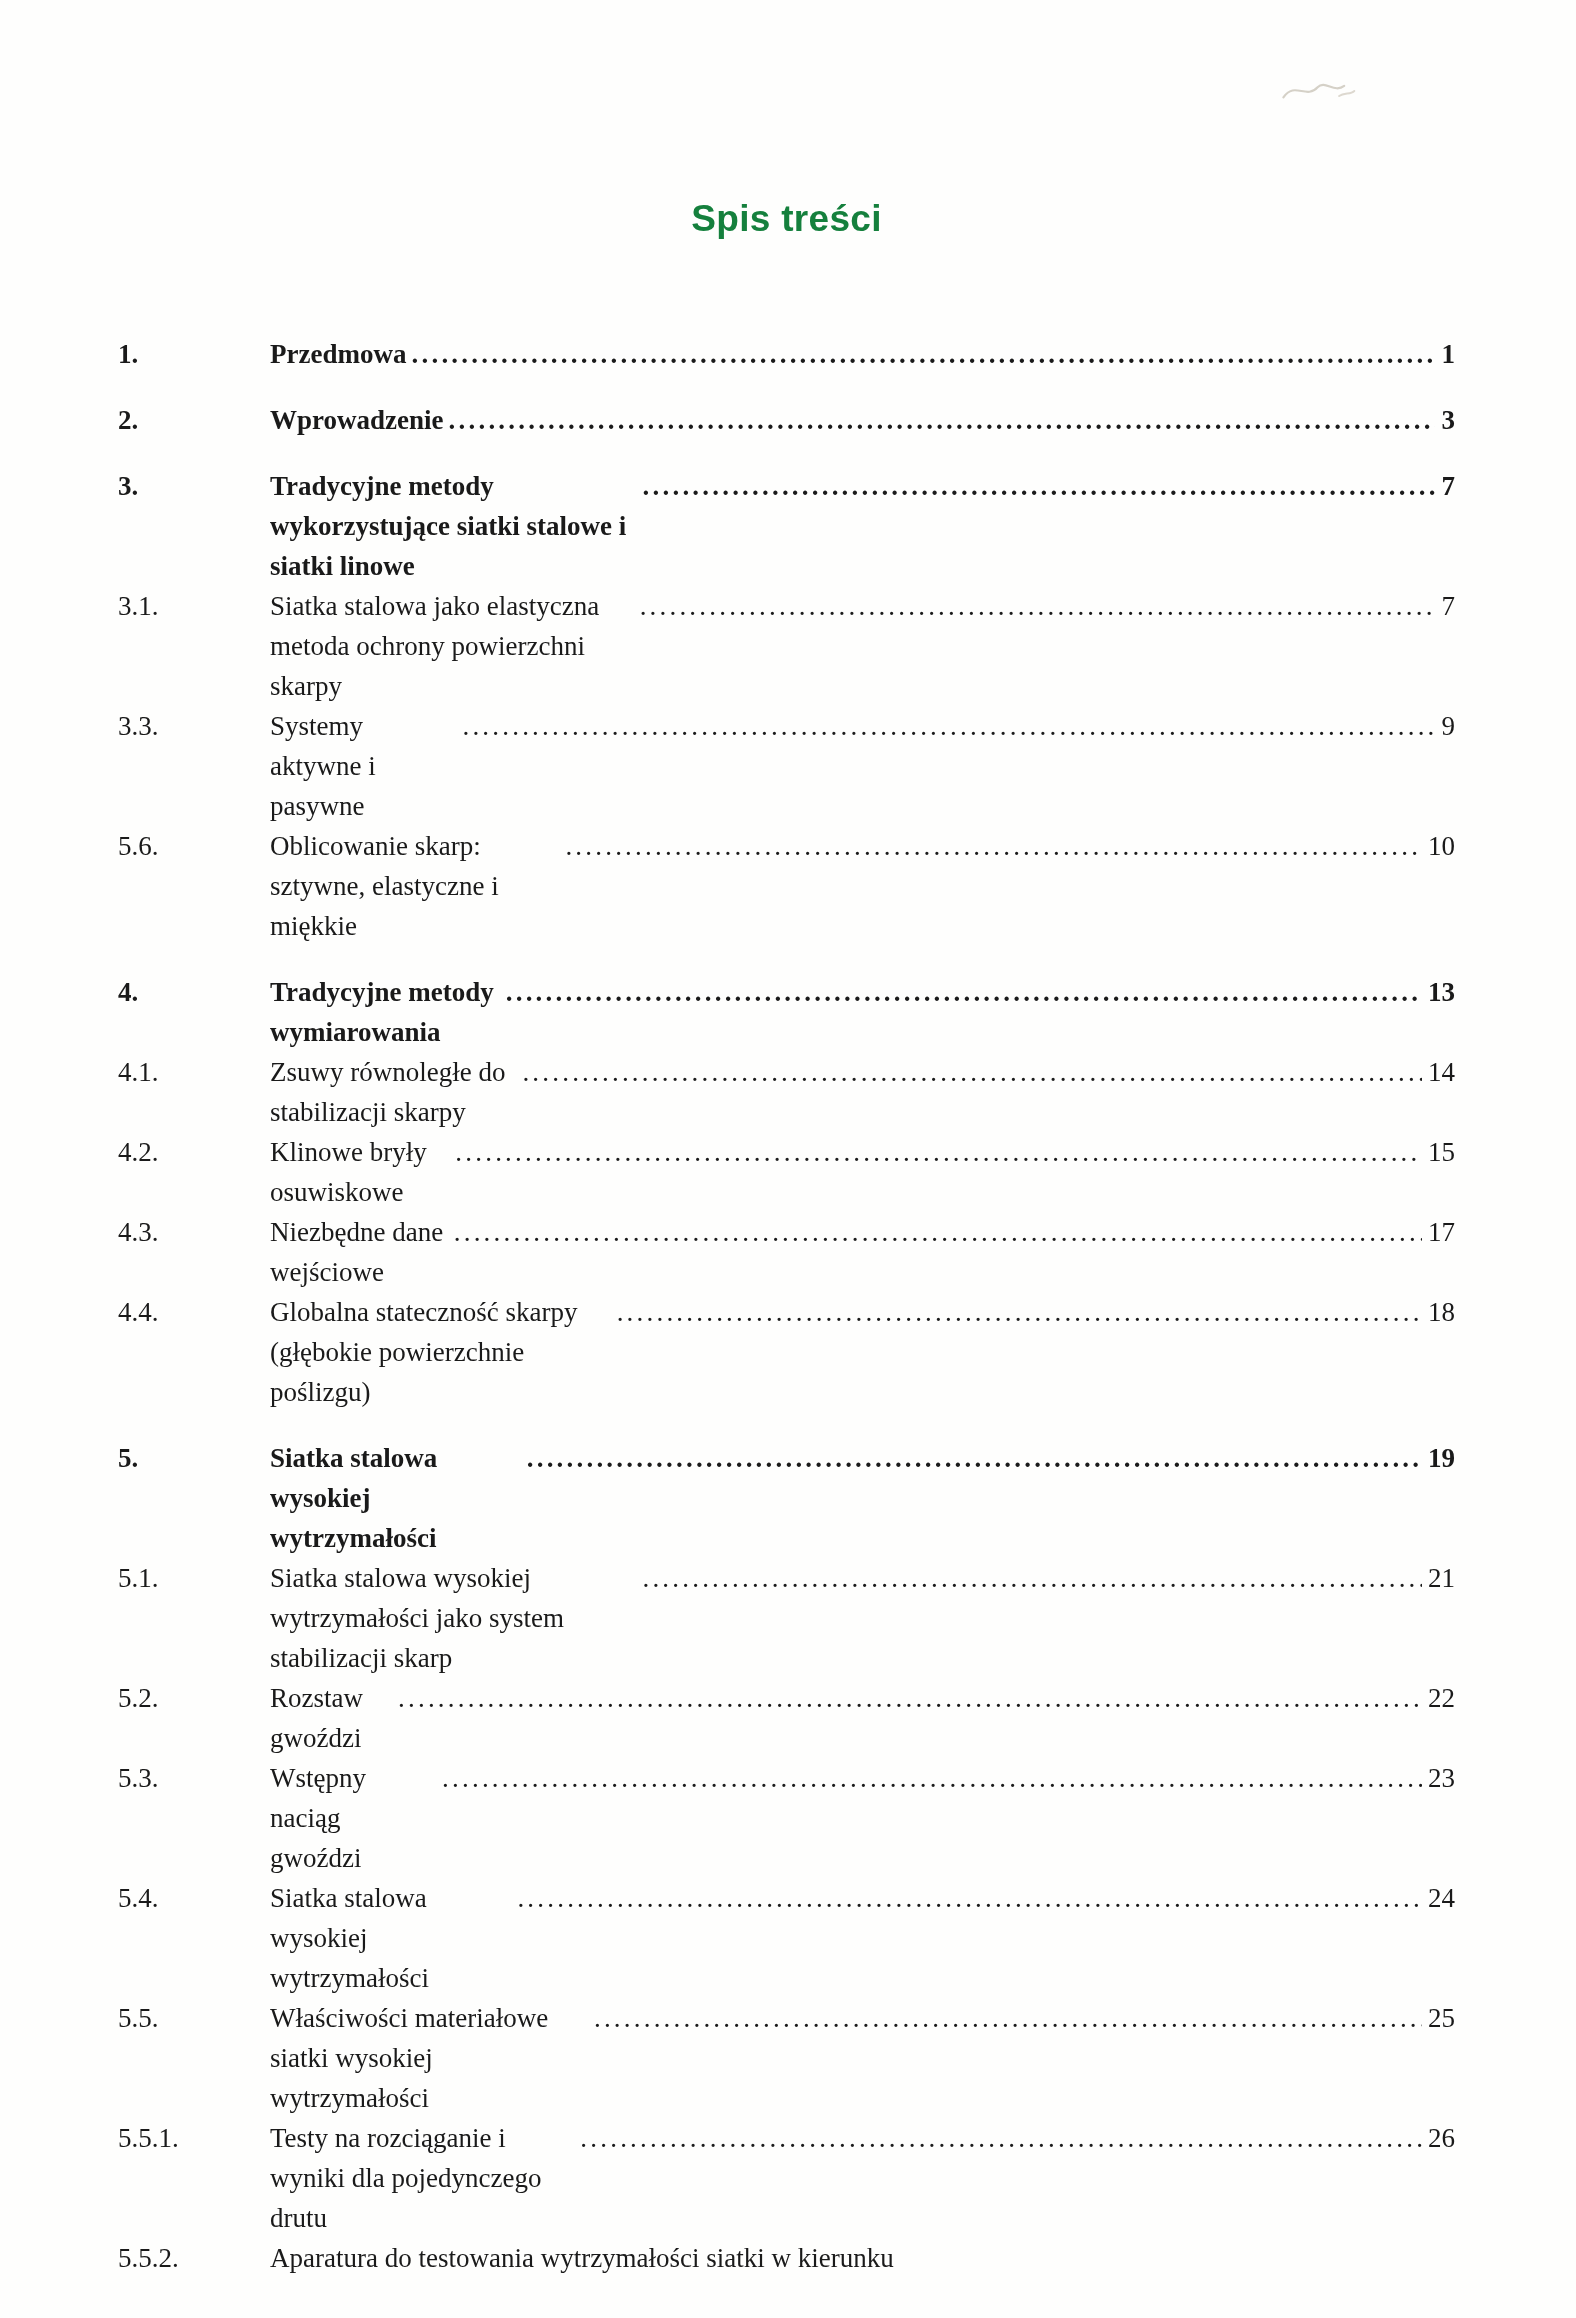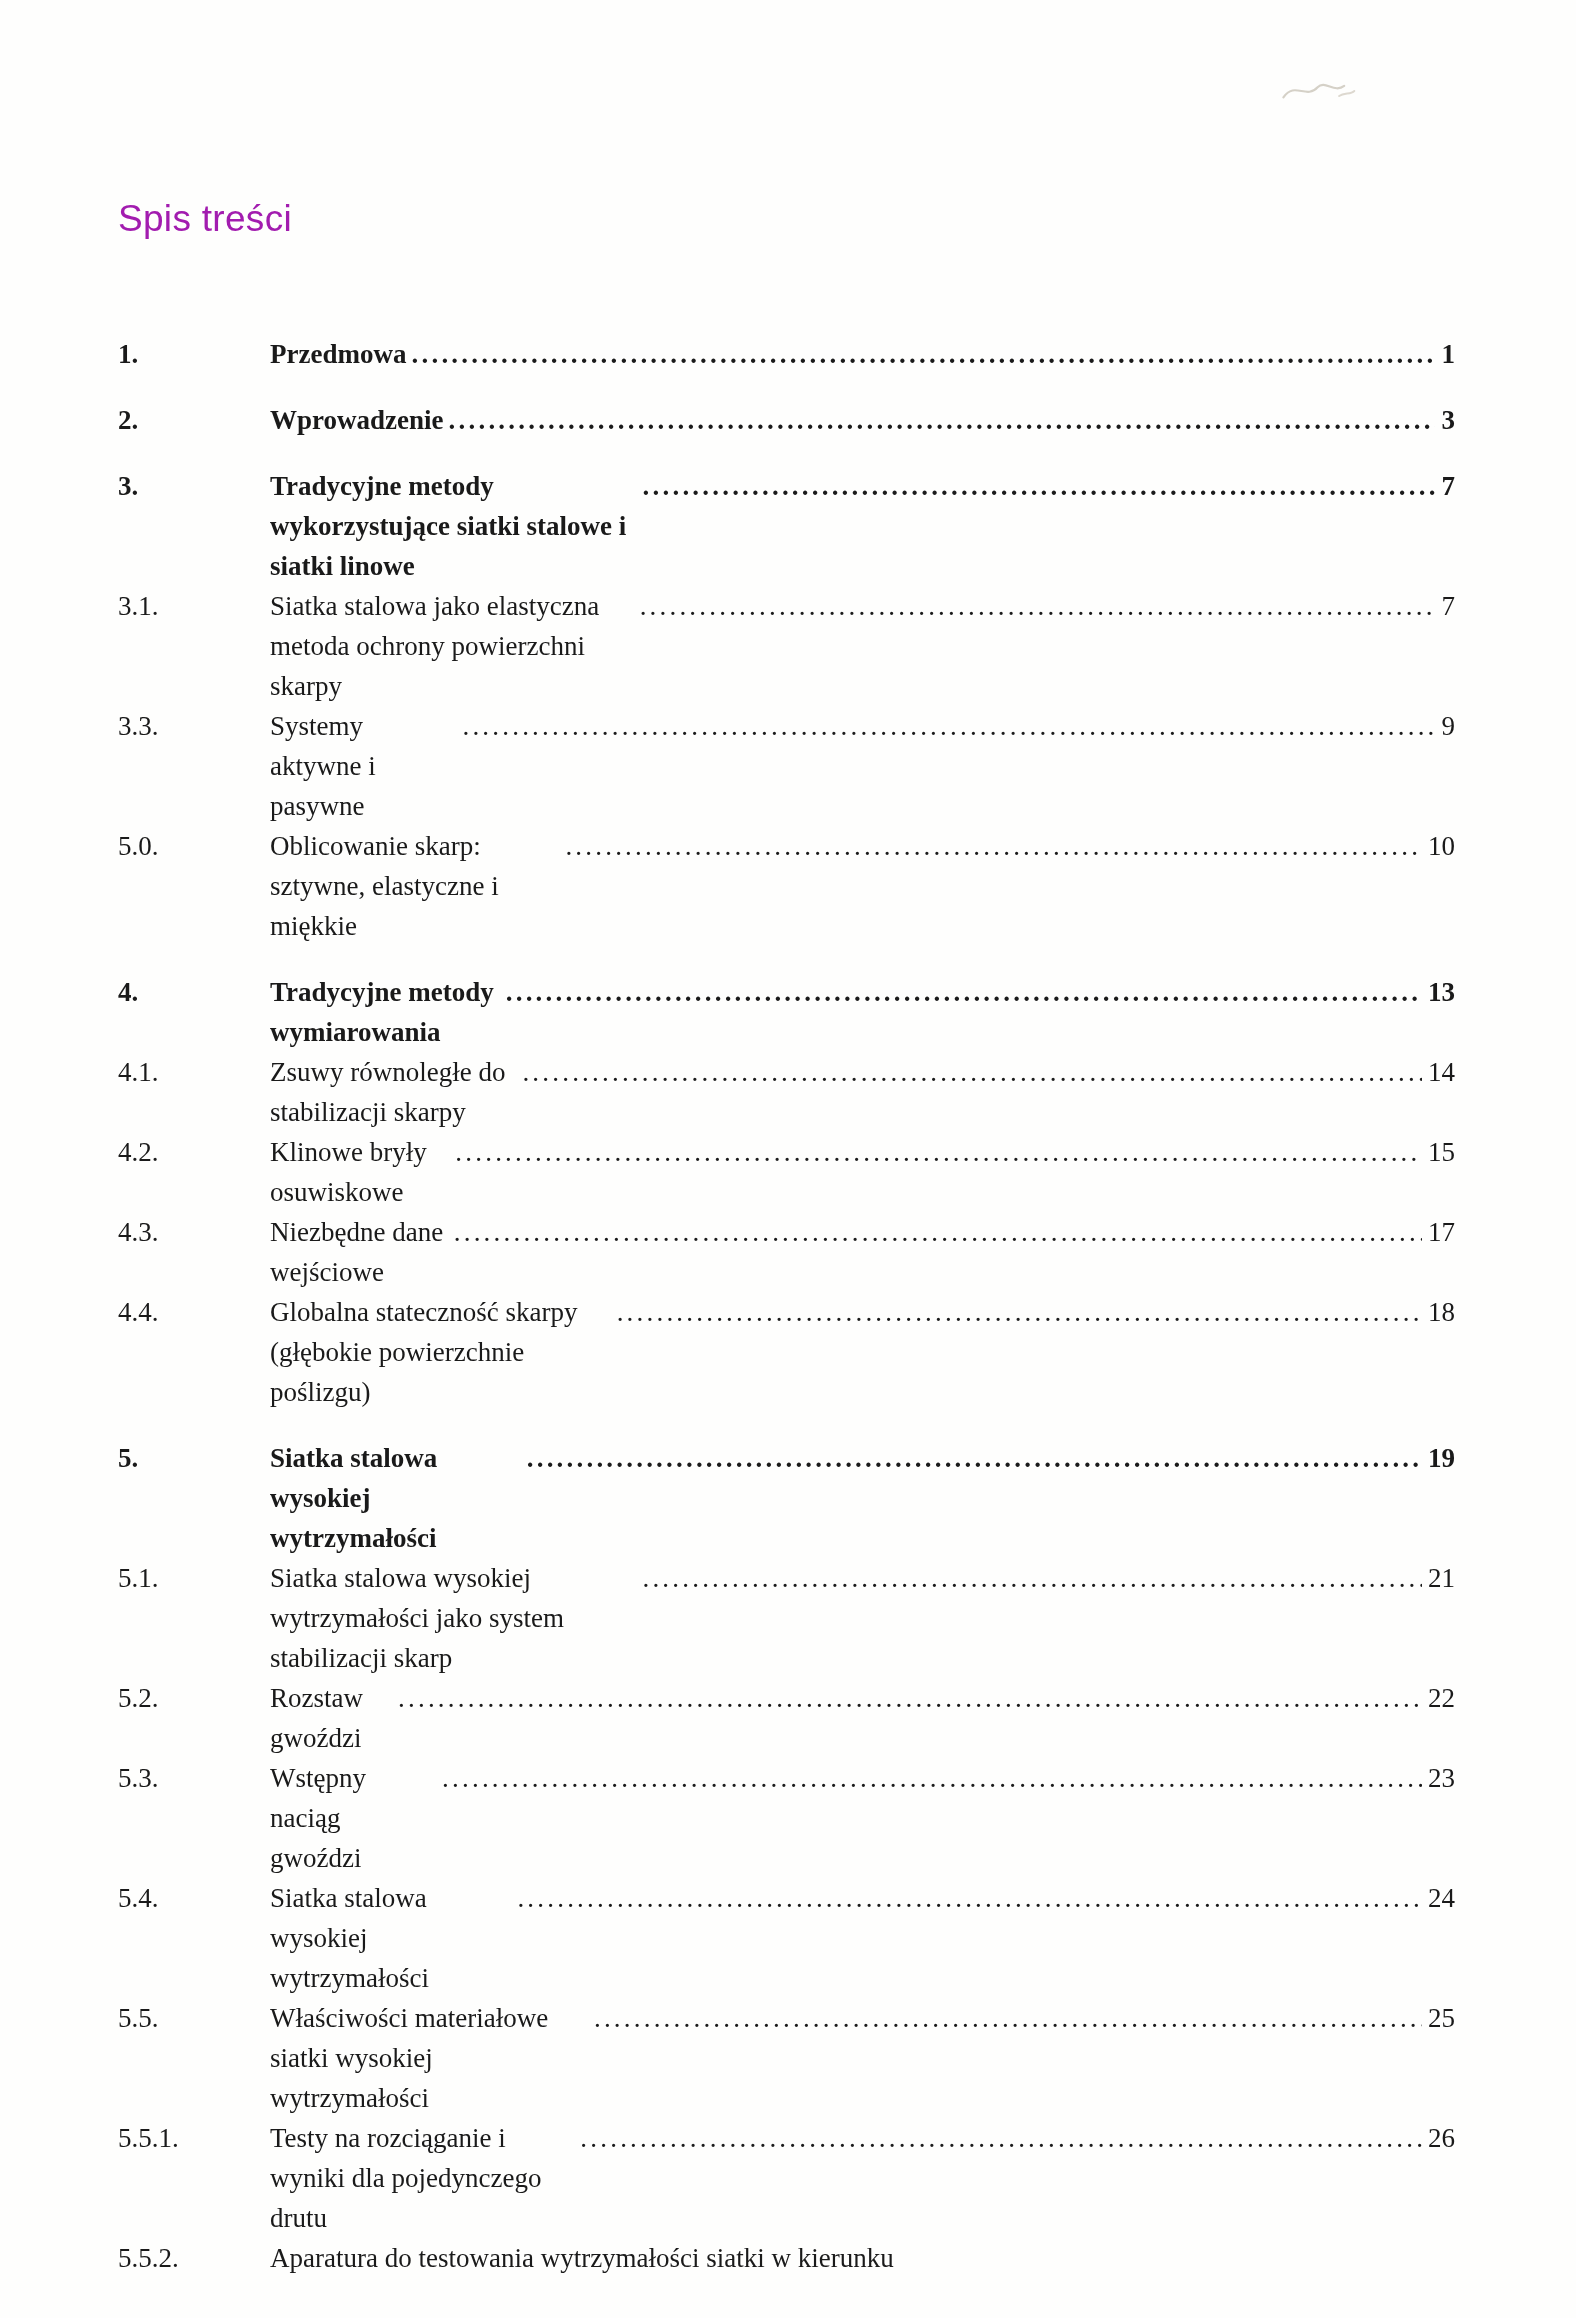--- a/index.html
+++ b/index.html
@@ -11,26 +11,27 @@
     background: #fefefd;
     color: #1a1a1a;
     font-family: "Liberation Serif", serif;
     overflow: hidden;
   }
 
   .inner { padding: 199px 122px 0 118px; }
 
   .doc-title {
     font-family: "Liberation Sans", sans-serif;
-    font-weight: 400;
+    font-weight: 700;
     font-size: 37px;
     line-height: 1.1;
     letter-spacing: 0.3px;
-    color: #a21caf;
+    color: #15803d;
     margin: 0 0 94px 0;
+    text-align: center;
   }
 
   .toc { }
 
   .entry {
     display: flex;
     font-size: 27px;
     line-height: 40px;
   }
   .entry.gap { margin-top: 26px; }
@@ -128,21 +129,21 @@
           <span class="num">3.3.</span>
           <div class="body">
             <div class="line">
               <span class="t">Systemy aktywne i pasywne</span>
               <span class="dots"></span>
               <span class="pagenum">9</span>
             </div>
           </div>
         </div>
         <div class="entry">
-          <span class="num">5.0.</span>
+          <span class="num">5.6.</span>
           <div class="body">
             <div class="line">
               <span class="t">Oblicowanie skarp: sztywne, elastyczne i miękkie</span>
               <span class="dots"></span>
               <span class="pagenum">10</span>
             </div>
           </div>
         </div>
         <div class="entry bold gap">
           <span class="num">4.</span>

